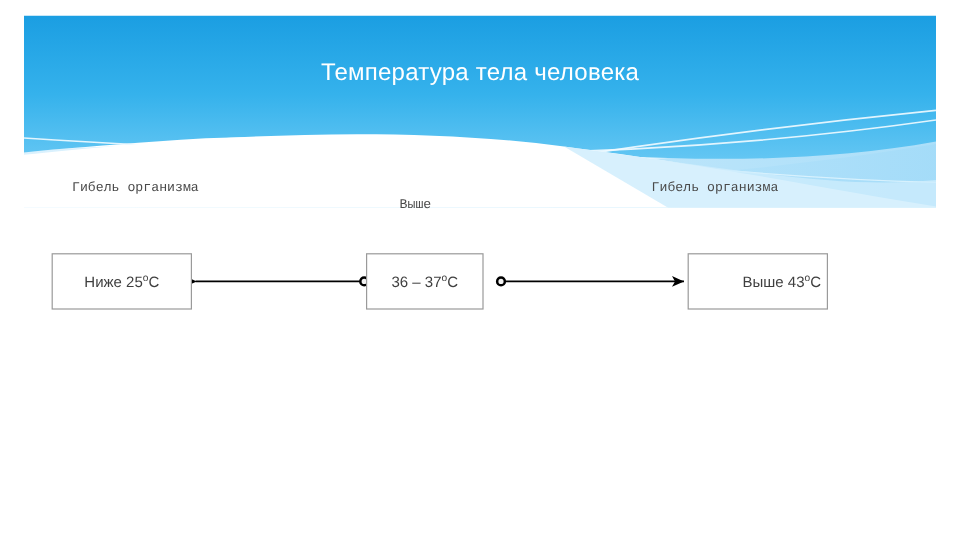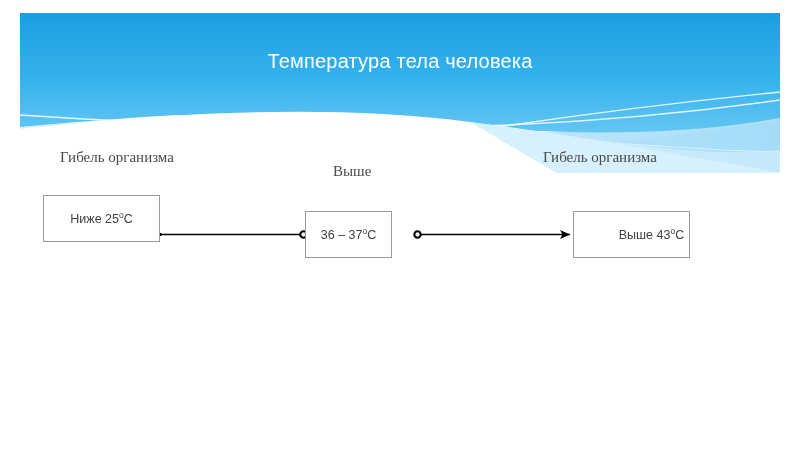--- a/index.html
+++ b/index.html
@@ -48,24 +48,24 @@
     letter-spacing: 0.2px;
     line-height: 34px;
     white-space: nowrap;
     font-family: "Liberation Sans", sans-serif;
   }
 
   
   .caption {
     position: absolute;
     color: #4a4a4a;
-    font-size: 15px;
+    font-size: 11px;
     line-height: 16px;
     white-space: nowrap;
-    font-family: Liberation Serif, serif;
+    font-family: Liberation Mono, monospace;
   }
   #caption-left   { left: 60px;  top: 149px; }
   #caption-center { left: 333px; top: 163px; }
   #caption-right  { left: 543px; top: 149px; }
 
   
   .node {
     position: absolute;
     border: 1px solid #9a9a9a;
     background: #ffffff;
@@ -75,22 +75,22 @@
     color: #3f3f3f;
     font-size: 12.5px;
     white-space: nowrap;
     font-family: "Liberation Sans", sans-serif;
   }
   .node .deg {
     font-size: 8.5px;
     vertical-align: super;
     line-height: 0;
   }
-  #node-low    { left: 43px;  top: 195px; width: 117px; height: 47px; }
-  #node-normal { left: 305px; top: 211px; width: 87px; height: 47px; }
+  #node-low    { left: 43px;  top: 211px; width: 117px; height: 47px; }
+  #node-normal { left: 305px; top: 211px; width: 98px; height: 47px; }
   #node-high   { left: 573px; top: 211px; width: 117px; height: 47px; padding-left: 40px; }
 
   
   #connectors {
     position: absolute;
     left: 0;
     top: 0;
     width: 800px;
     height: 450px;
     pointer-events: none;

